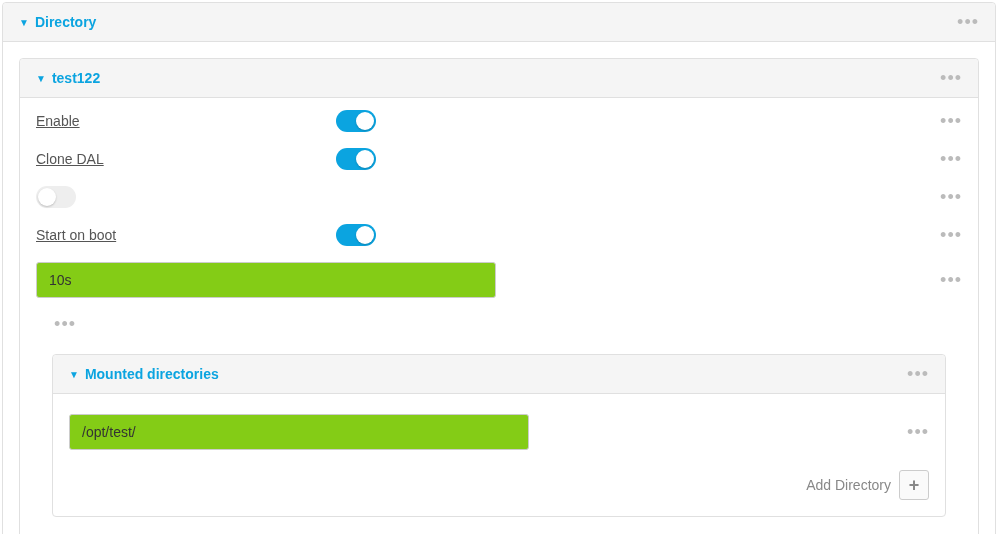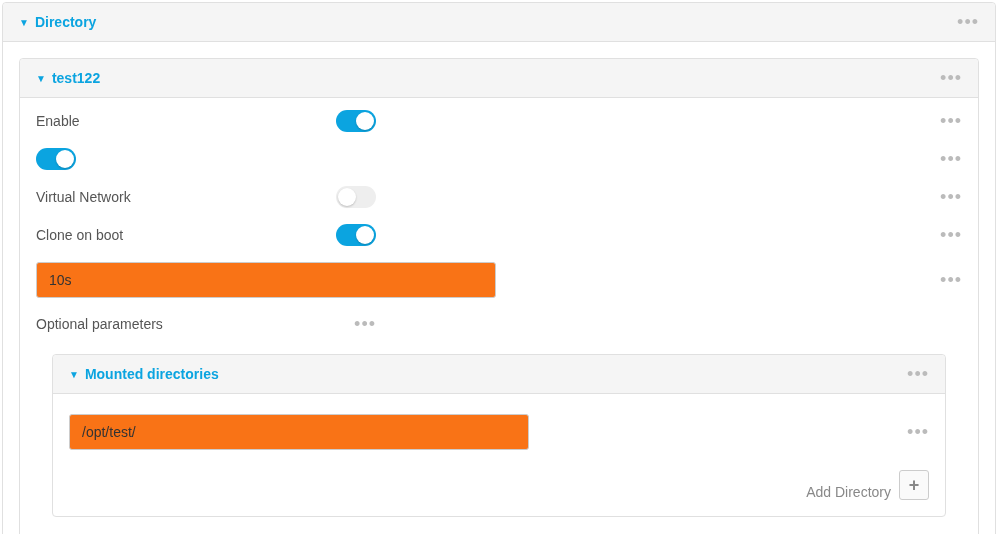--- a/index.html
+++ b/index.html
@@ -70,20 +70,21 @@
 .form-row {
   display: flex;
   align-items: center;
   padding: 8px 0;
   min-height: 36px;
 }
 .form-label {
   flex: 0 0 300px;
   color: #555;
   font-size: 14px;
+  text-decoration: underline;
 }
 .form-control-area {
   flex: 1;
   display: flex;
   align-items: center;
 }
 .form-kebab {
   flex: 0 0 40px;
   text-align: right;
   color: #bbb;
@@ -120,26 +121,26 @@
 }
 .text-input {
   width: 460px;
   max-width: 100%;
   height: 36px;
   padding: 6px 12px;
   border: 1px solid #ccc;
   border-radius: 3px;
   font-size: 14px;
   color: #333;
-  background: #f97316;
+  background: #84cc16;
 }
 .add-row {
   display: flex;
   justify-content: flex-end;
-  align-items: flex-end;
+  align-items: center;
   padding-top: 12px;
   gap: 8px;
 }
 .add-label {
   color: #888;
   font-size: 14px;
 }
 .add-btn {
   width: 30px;
   height: 30px;
@@ -182,57 +183,56 @@
         <div class="form-label">Enable</div>
         <div class="form-control-area">
           <div class="toggle on">
               <div class="knob"></div>
             </div>
         </div>
         <div class="form-kebab">•••</div>
       </div>
 
       <div class="form-row">
+        <div class="form-label">Clone DAL</div>
         <div class="form-control-area">
           <div class="toggle on">
               <div class="knob"></div>
             </div>
         </div>
         <div class="form-kebab">•••</div>
       </div>
 
       <div class="form-row">
-        <div class="form-label">Virtual Network</div>
         <div class="form-control-area">
           <div class="toggle off">
               <div class="knob"></div>
             </div>
         </div>
         <div class="form-kebab">•••</div>
       </div>
 
       <div class="form-row">
-        <div class="form-label">Clone on boot</div>
+        <div class="form-label">Start on boot</div>
         <div class="form-control-area">
           <div class="toggle on">
               <div class="knob"></div>
             </div>
         </div>
         <div class="form-kebab">•••</div>
       </div>
 
       <div class="form-row">
         <div class="form-control-area">
           <input type="text" class="text-input" value="10s" style="">
         </div>
         <div class="form-kebab">•••</div>
       </div>
 
       <div class="form-row">
-        <div class="form-label">Optional parameters</div>
         <div class="form-kebab">•••</div>
       </div>
 
       <div class="panel-third">
         <div class="panel-header">
           <div class="panel-header-title">
             <span class="tri">▼</span>
             <span>Mounted directories</span>
           </div>
           <div class="kebab">•••</div>

